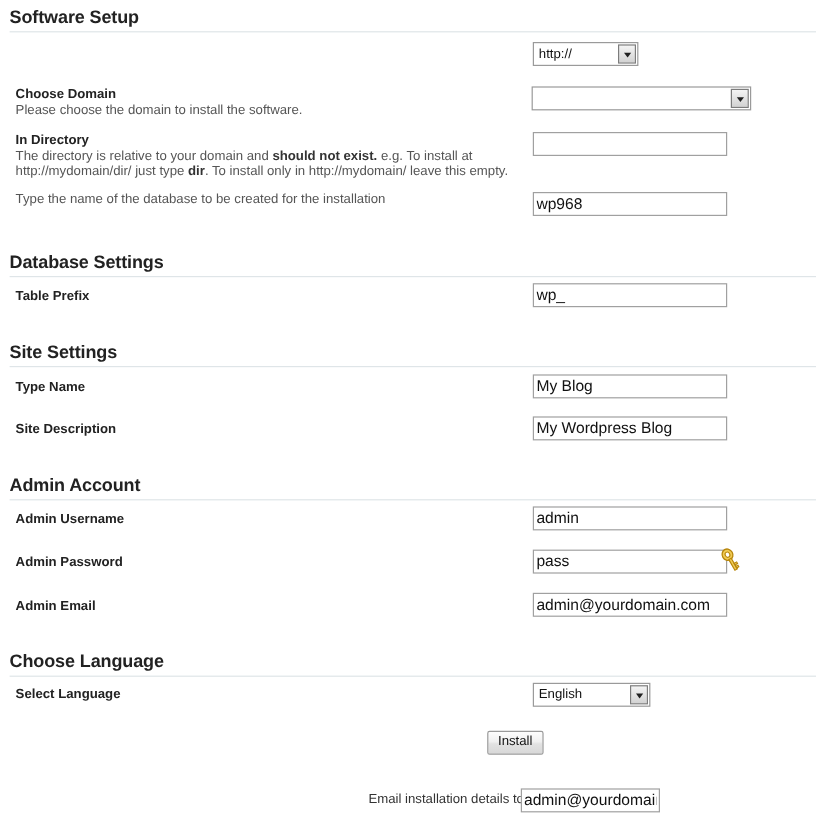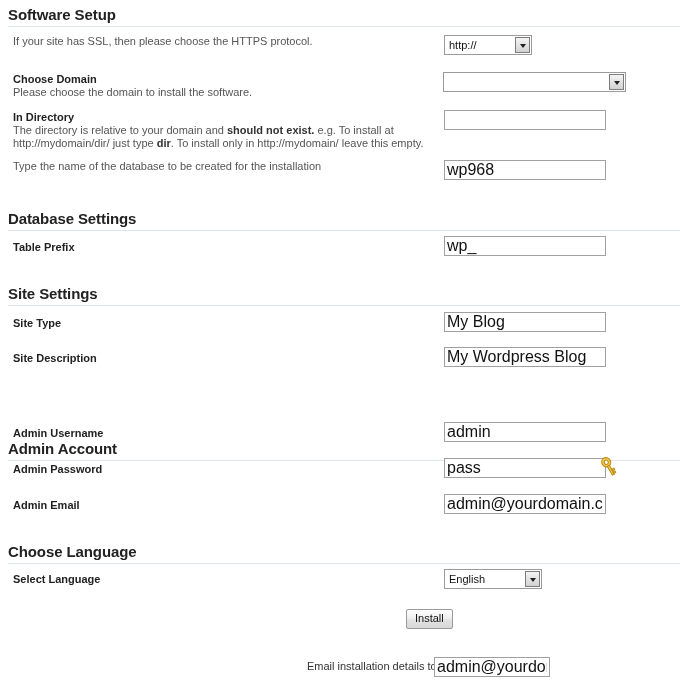--- a/index.html
+++ b/index.html
@@ -67,21 +67,21 @@
   .field-input-col {
     position: absolute;
     left: 433px;
     top: 0;
     padding-left: 11px;
   }
 
   
   .txt {
     font-family: "Liberation Sans", sans-serif;
-    font-size: 16px;
+    font-size: 13px;
     color: #111111;
     border: 1px solid #a0a0a0;
     background: #ffffff;
     height: 16px;
     line-height: 16px;
     padding: 1px 2px;
     box-sizing: content-box;
     outline: none;
     border-radius: 0;
   }
@@ -181,21 +181,20 @@
 </head>
 <body>
 
 <div class="section" style="top:6px;">
   <div class="section-title">Software Setup</div>
   <div class="section-rule"></div>
 </div>
 
 <div class="field" style="top:35px;">
   <div class="field-label-col">
-    <div class="field-desc">If your site has SSL, then please choose the HTTPS protocol.</div>
   </div>
   <div class="field-input-col">
     <div class="sel w-protocol">
       <span class="sel-text">http://</span>
       <span class="sel-btn"></span>
     </div>
   </div>
 </div>
 
 <div class="field" style="top:72px;">
@@ -243,37 +242,37 @@
   </div>
 </div>
 
 <div class="section" style="top:285px;">
   <div class="section-title">Site Settings</div>
   <div class="section-rule"></div>
 </div>
 
 <div class="field" style="top:316px;">
   <div class="field-label-col">
-    <div class="field-label">Site Type</div>
+    <div class="field-label">Type Name</div>
   </div>
   <div class="field-input-col" style="top:-4px;">
     <input class="txt w-main" type="text" value="My Blog" style="">
   </div>
 </div>
 
 <div class="field" style="top:351px;">
   <div class="field-label-col">
     <div class="field-label">Site Description</div>
   </div>
   <div class="field-input-col" style="top:-4px;">
     <input class="txt w-main" type="text" value="My Wordpress Blog" style="">
   </div>
 </div>
 
-<div class="section" style="top:396px;margin-top:44px;">
+<div class="section" style="top:396px;">
   <div class="section-title">Admin Account</div>
   <div class="section-rule"></div>
 </div>
 
 <div class="field" style="top:426px;">
   <div class="field-label-col">
     <div class="field-label">Admin Username</div>
   </div>
   <div class="field-input-col" style="top:-4px;">
     <input class="txt w-main" type="text" value="admin" style="">

